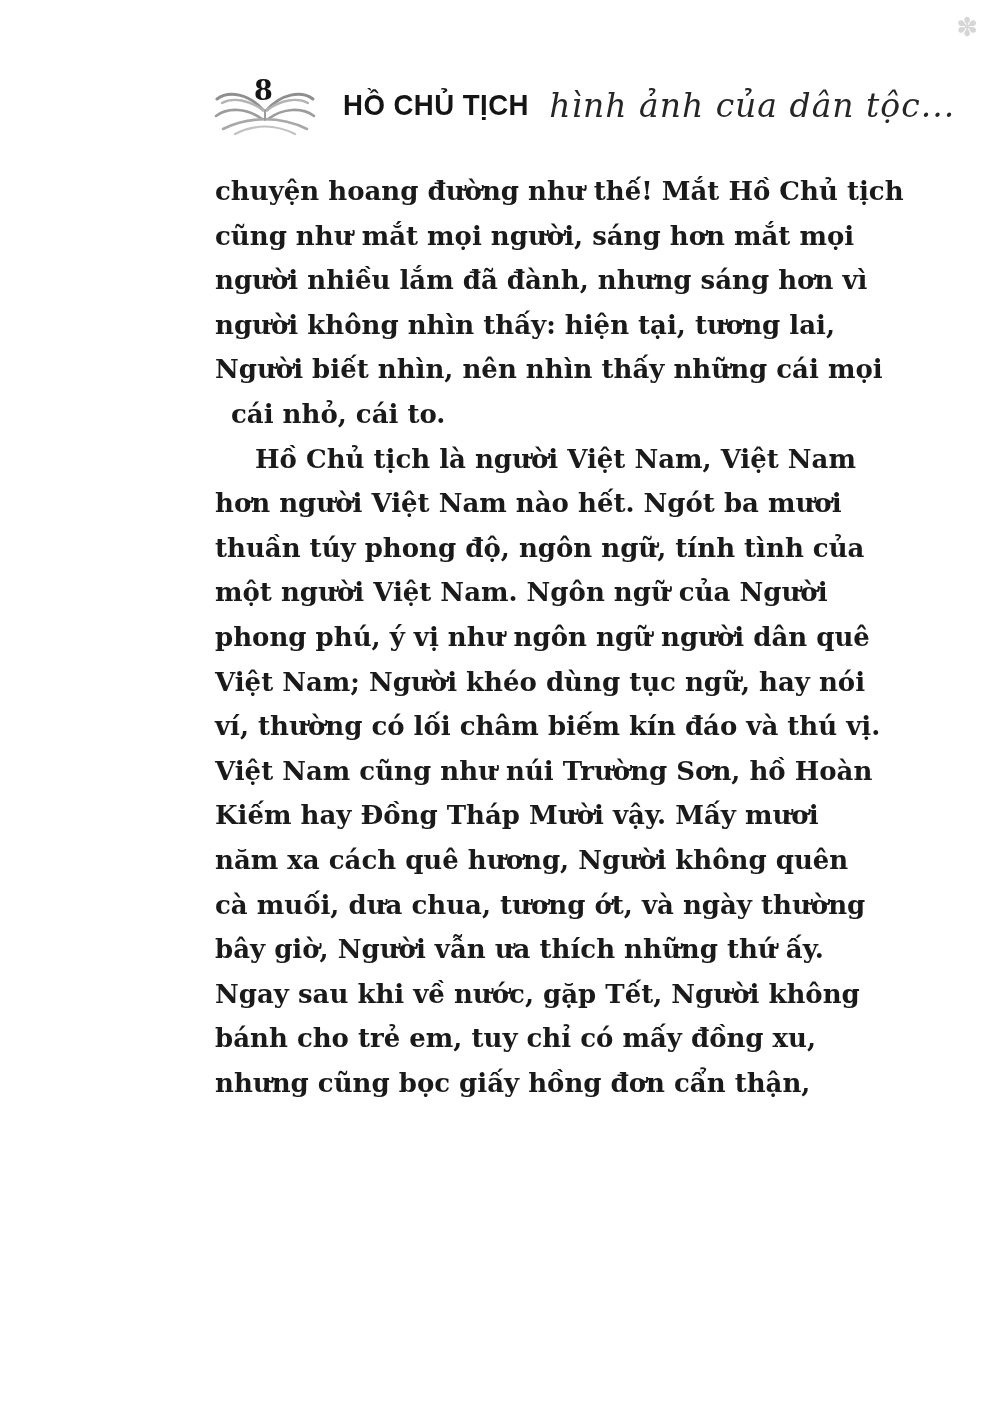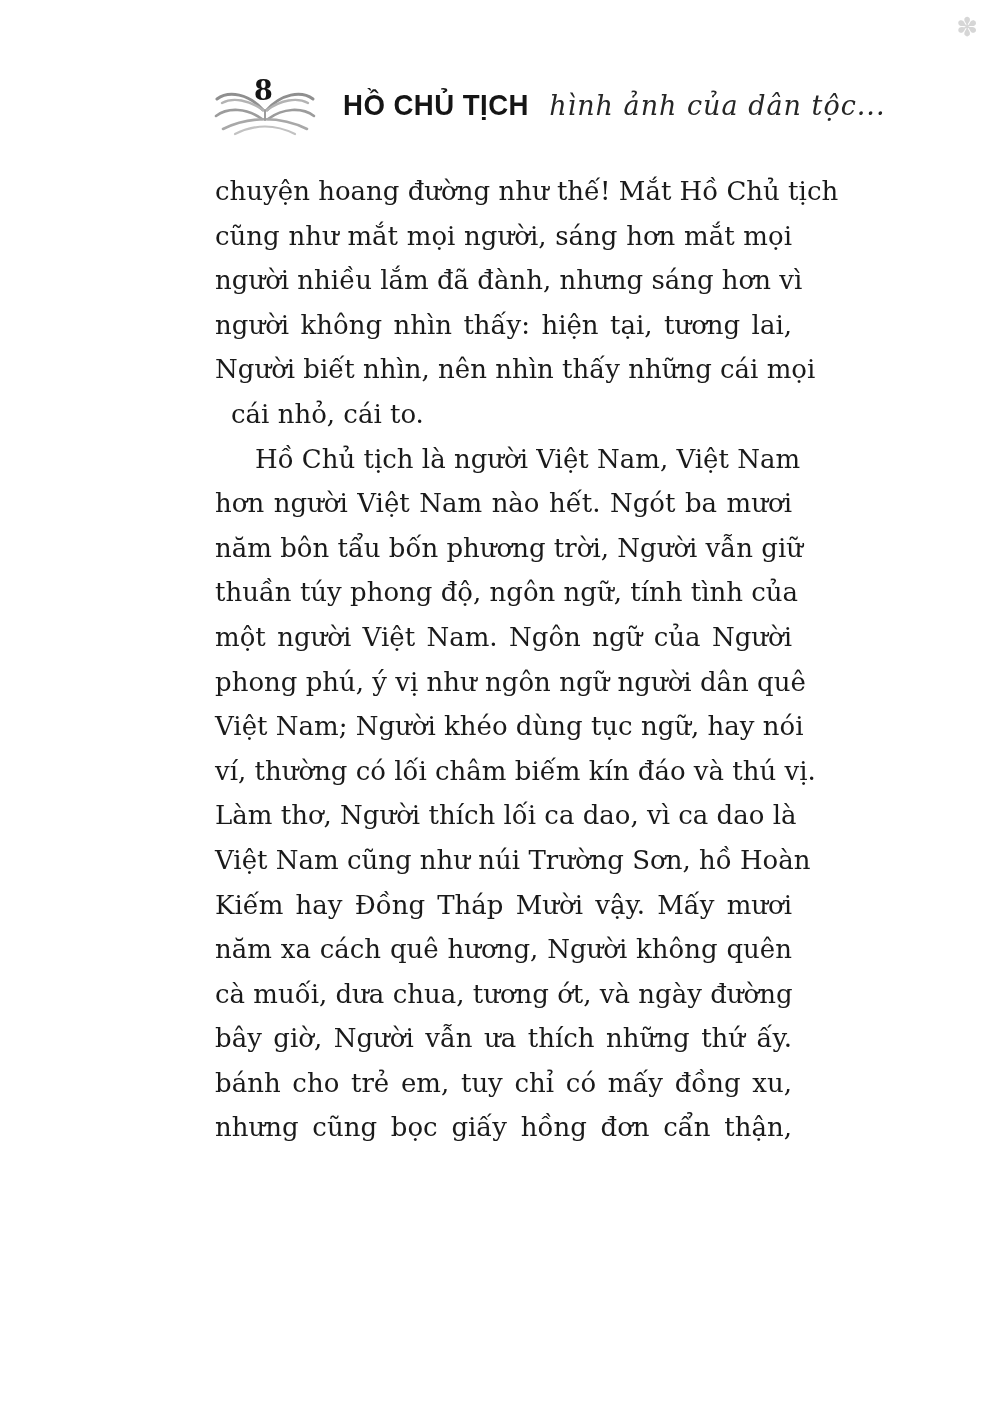--- a/index.html
+++ b/index.html
@@ -62,33 +62,34 @@
     font-size: 30px;
     letter-spacing: 0.5px;
     color: #151515;
     transform: scaleX(0.92);
     transform-origin: left center;
   }
   .title-script {
     margin-left: 4px;
     font-family: "DejaVu Serif", serif;
     font-style: italic;
-    font-size: 27px;
+    font-size: 33px;
     letter-spacing: 1px;
     color: #262626;
   }
 
   
   .body-block {
     position: absolute;
     left: 215px;
     top: 169px;
     width: 577px;
     font-size: 26px;
     color: #1a1a1a;
+    font-weight: bold;
   }
   .line {
     line-height: 44.6px;
     height: 44.6px;
     text-align: justify;
     text-align-last: justify;
     white-space: nowrap;
   }
   .line.no-justify { text-align-last: left; margin-left: 16px; }
   .line.indent { text-indent: 40px; }
@@ -130,30 +131,29 @@
         <div class="line">chuyện hoang đường như thế! Mắt Hồ Chủ tịch</div>
         <div class="line">cũng như mắt mọi người, sáng hơn mắt mọi</div>
         <div class="line">người nhiều lắm đã đành, nhưng sáng hơn vì</div>
         <div class="line">người không nhìn thấy: hiện tại, tương lai,</div>
         <div class="line">Người biết nhìn, nên nhìn thấy những cái mọi</div>
         <div class="line no-justify">cái nhỏ, cái to.</div>
       </div>
     <div class="para">
         <div class="line indent">Hồ Chủ tịch là người Việt Nam, Việt Nam</div>
         <div class="line">hơn người Việt Nam nào hết. Ngót ba mươi</div>
-        <div class="line">năm bôn tẩu bốn phương trời, Người vẫn giữ</div>
         <div class="line">thuần túy phong độ, ngôn ngữ, tính tình của</div>
         <div class="line">một người Việt Nam. Ngôn ngữ của Người</div>
         <div class="line">phong phú, ý vị như ngôn ngữ người dân quê</div>
         <div class="line">Việt Nam; Người khéo dùng tục ngữ, hay nói</div>
         <div class="line">ví, thường có lối châm biếm kín đáo và thú vị.</div>
-        <div class="line">Làm thơ, Người thích lối ca dao, vì ca dao là</div>
         <div class="line">Việt Nam cũng như núi Trường Sơn, hồ Hoàn</div>
         <div class="line">Kiếm hay Đồng Tháp Mười vậy. Mấy mươi</div>
         <div class="line">năm xa cách quê hương, Người không quên</div>
-        <div class="line">cà muối, dưa chua, tương ớt, và ngày đường</div>
+        <div class="line">cà muối, dưa chua, tương ớt, và ngày thường</div>
         <div class="line">bây giờ, Người vẫn ưa thích những thứ ấy.</div>
+        <div class="line">Ngay sau khi về nước, gặp Tết, Người không</div>
         <div class="line">bánh cho trẻ em, tuy chỉ có mấy đồng xu,</div>
         <div class="line">nhưng cũng bọc giấy hồng đơn cẩn thận,</div>
       </div>
   </main>
 
 </div>
 
 </body></html>

